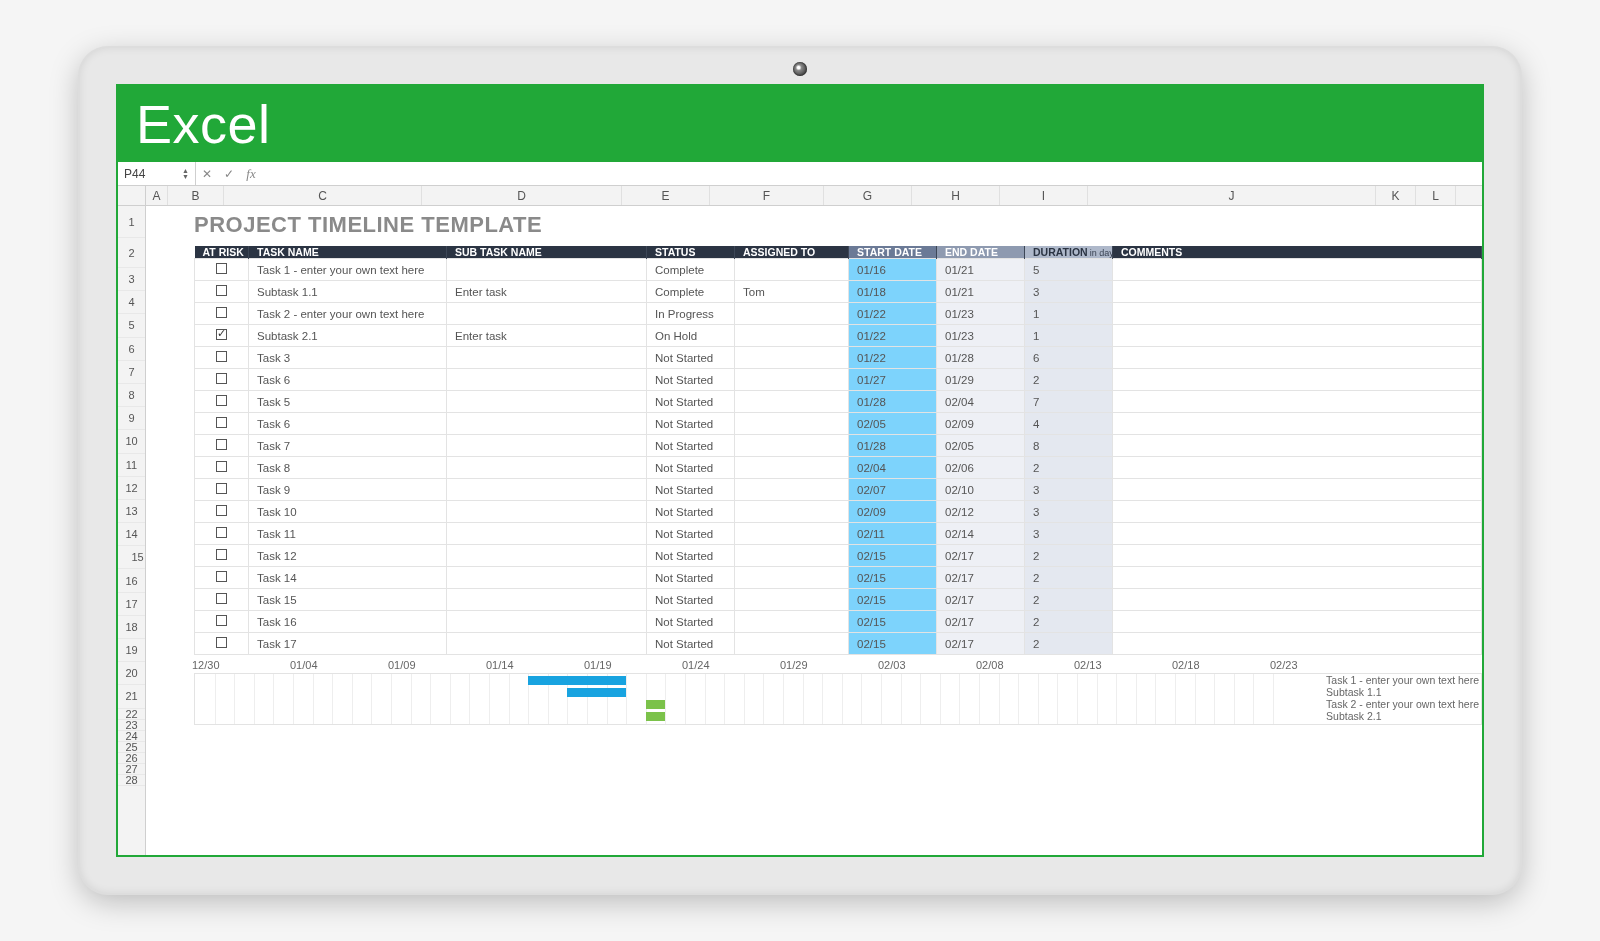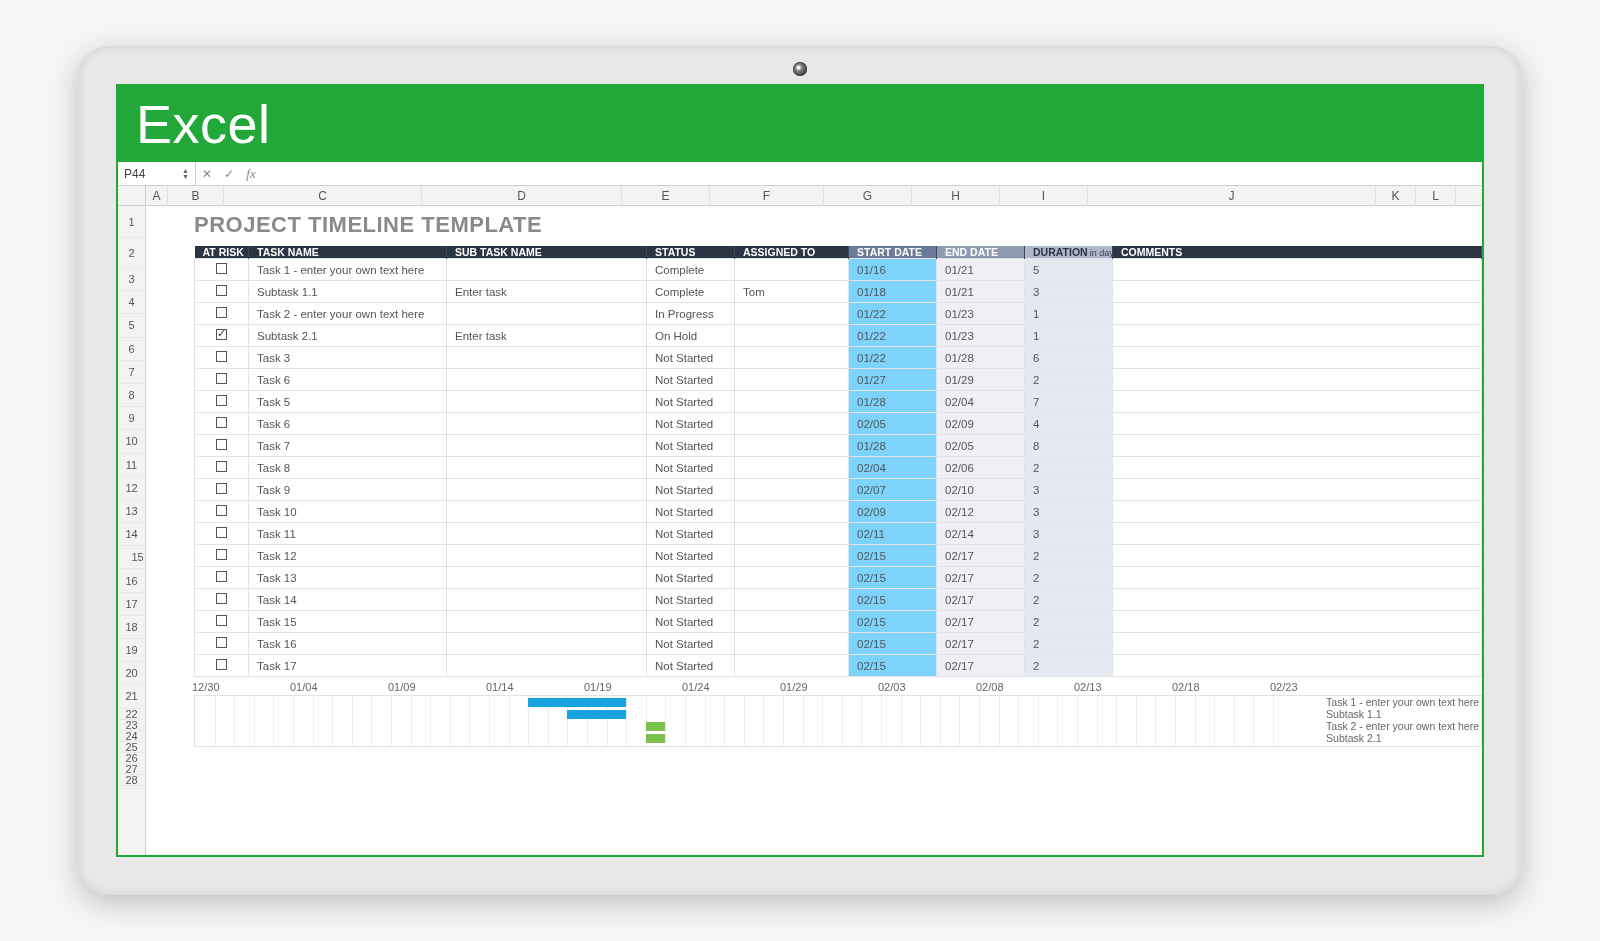--- a/index.html
+++ b/index.html
@@ -409,31 +409,20 @@
                   <td>Not Started</td>
                   <td></td>
                   <td class="start">02/11</td>
                   <td class="end">02/14</td>
                   <td class="dur">3</td>
                   <td></td>
                 </tr>
                 <tr>
                   <td><span class="chk"></span></td>
                   <td>Task 12</td>
-                  <td></td>
-                  <td>Not Started</td>
-                  <td></td>
-                  <td class="start">02/15</td>
-                  <td class="end">02/17</td>
-                  <td class="dur">2</td>
-                  <td></td>
-                </tr>
-                <tr>
-                  <td><span class="chk"></span></td>
-                  <td>Task 13</td>
                   <td></td>
                   <td>Not Started</td>
                   <td></td>
                   <td class="start">02/15</td>
                   <td class="end">02/17</td>
                   <td class="dur">2</td>
                   <td></td>
                 </tr>
                 <tr>
                   <td><span class="chk"></span></td>

